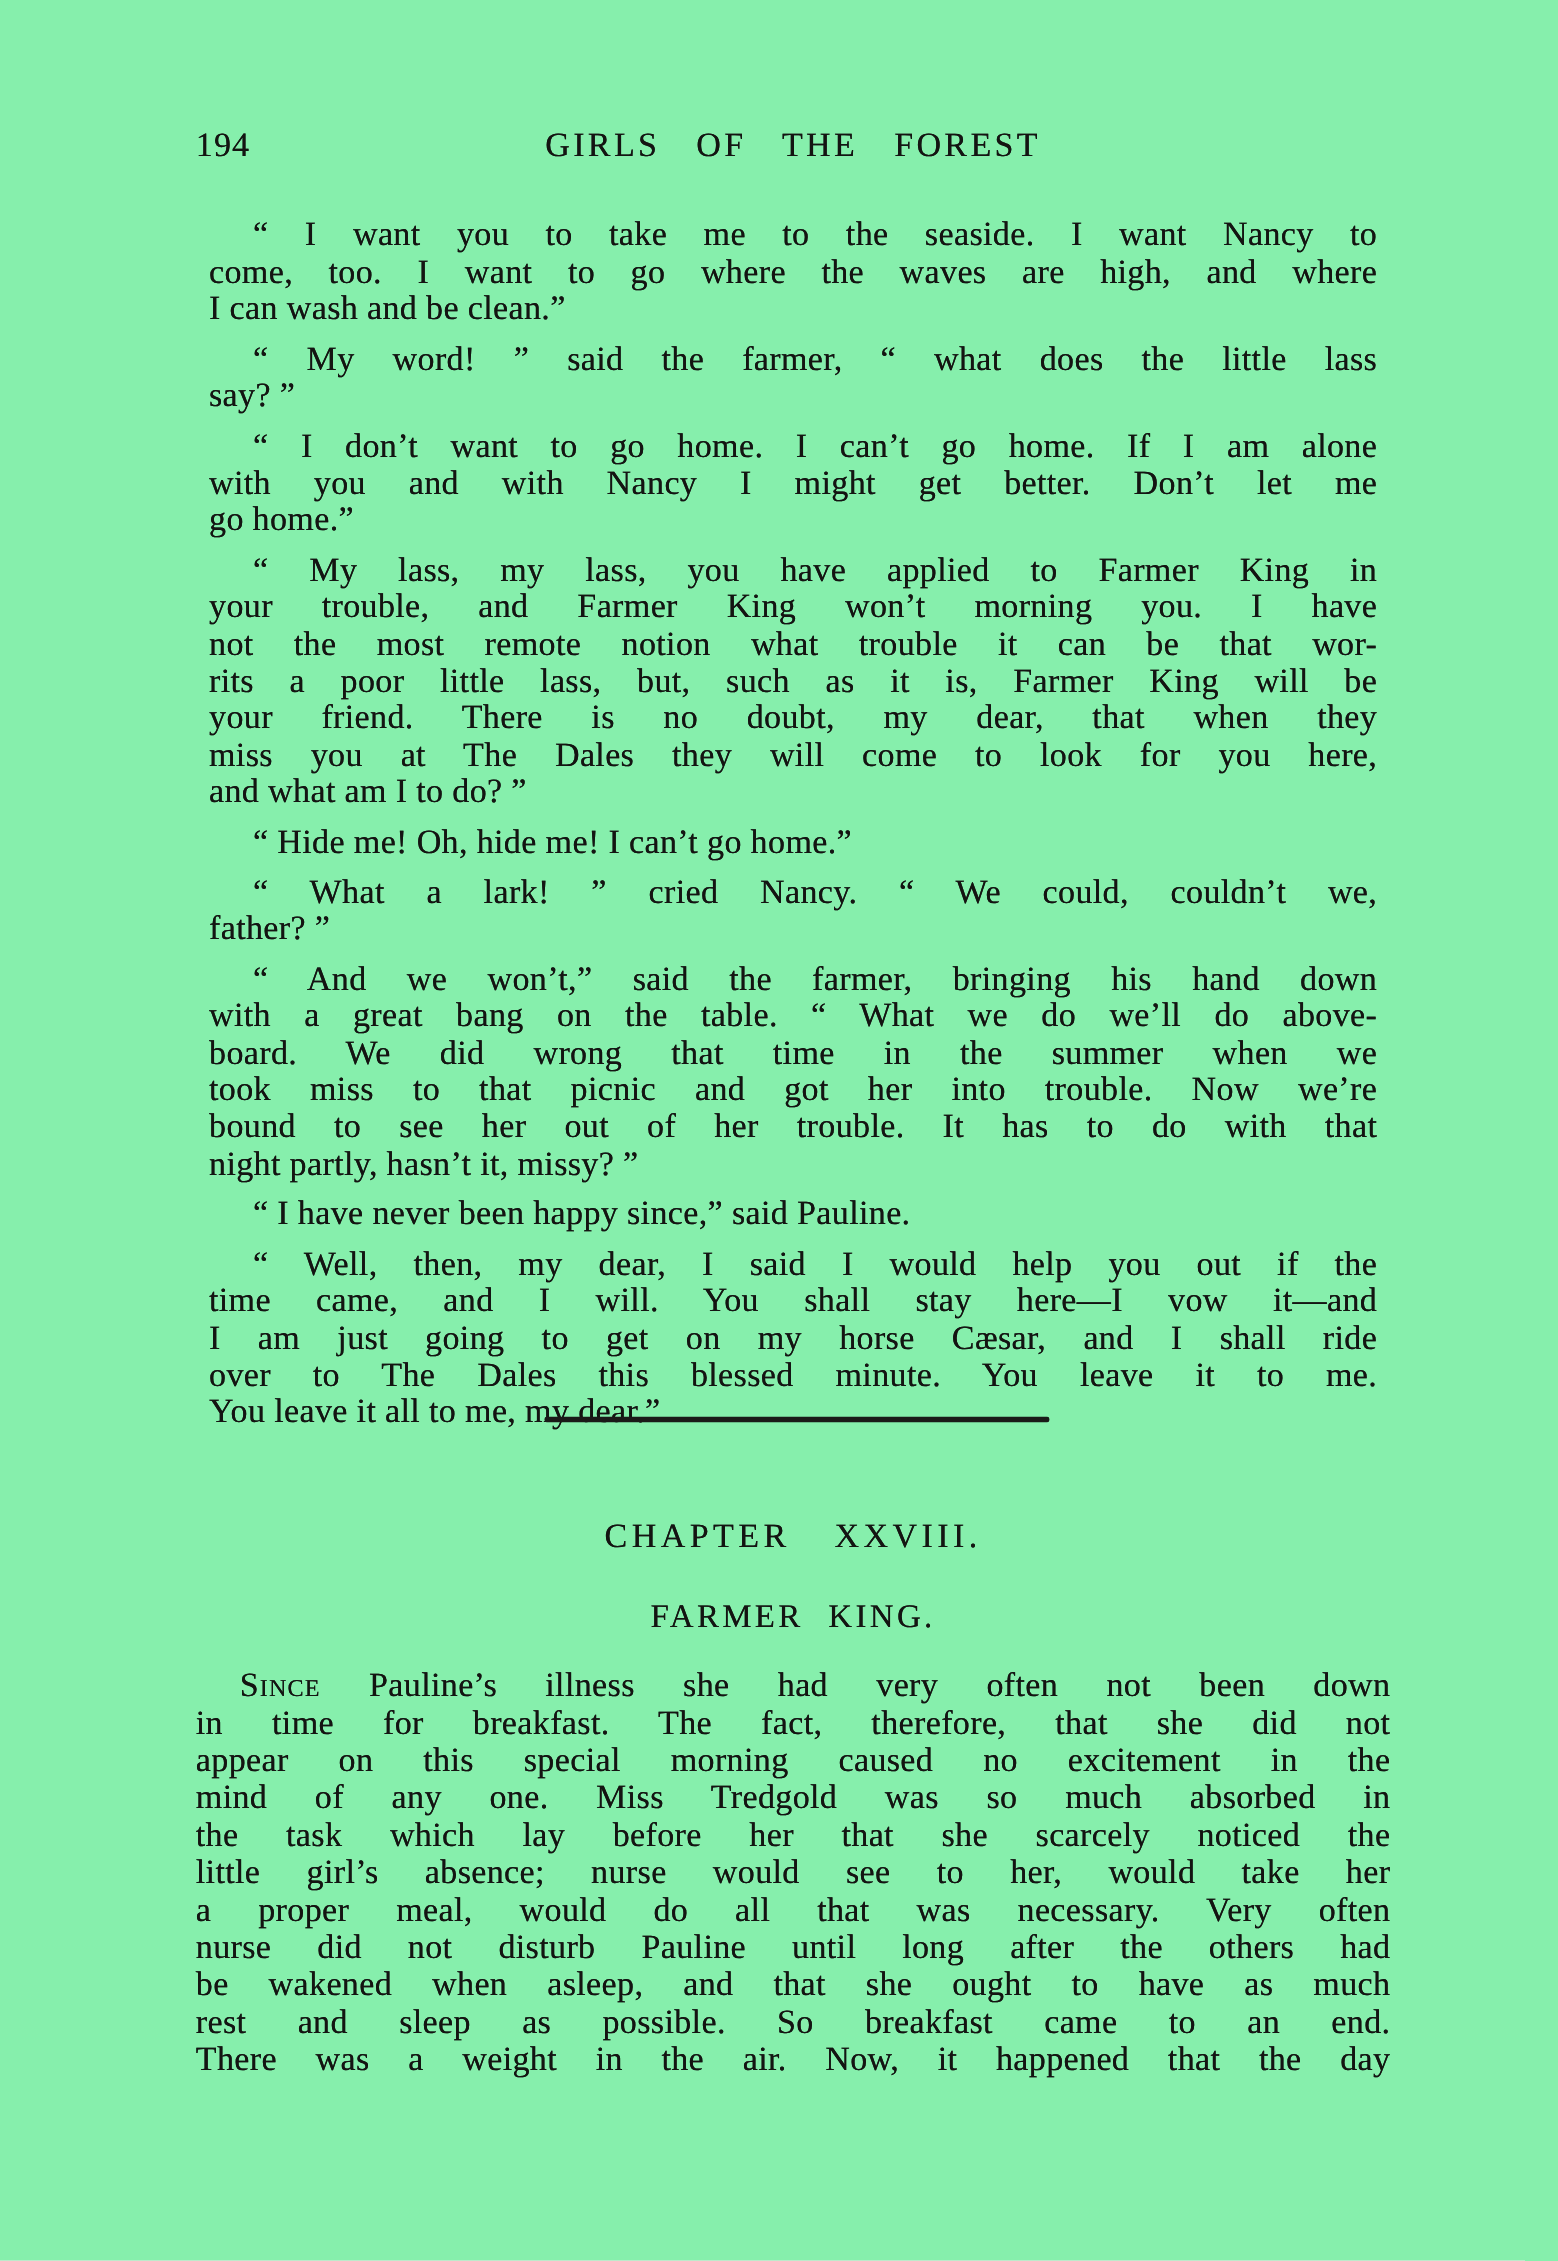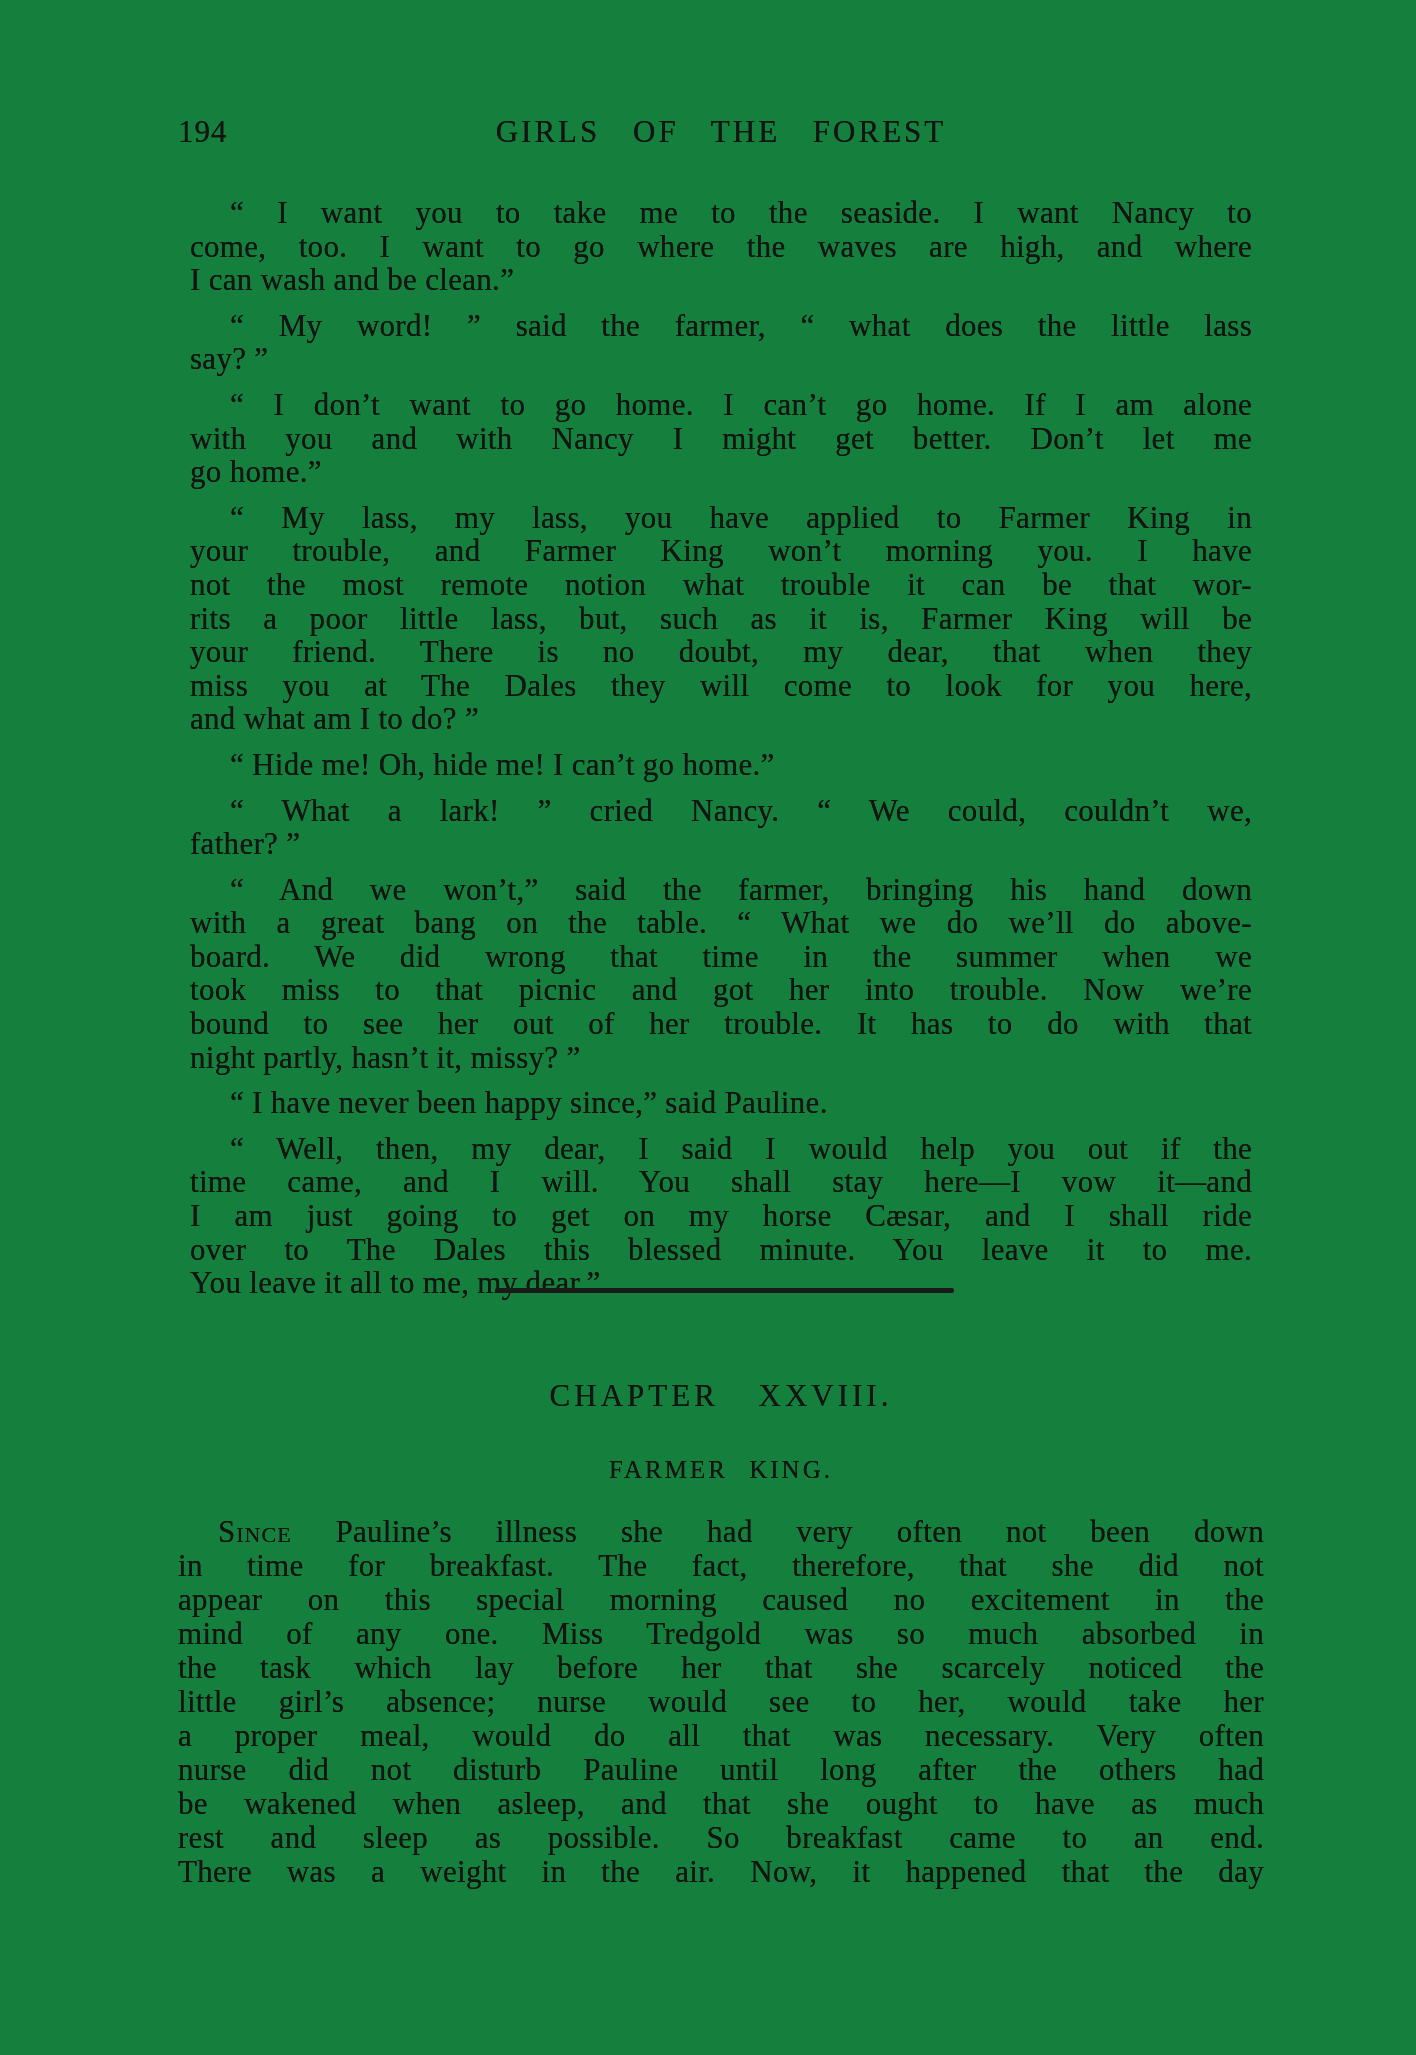--- a/index.html
+++ b/index.html
@@ -1,20 +1,20 @@
 <!DOCTYPE html>
 <html><head>
 <meta charset="utf-8">
 <style>
   html,body{margin:0;padding:0;background:#e8e8e4;}
   .page{
     position:relative;
     width:1416px;height:2055px;
     margin:0 auto;
-    background:#15803d;
+    background:#86efac;
     font-family:"Liberation Serif","DejaVu Serif",serif;
     color:#141412;
     overflow:hidden;
     text-shadow:0 0 0.5px rgba(10,10,10,0.85);
   }
   .page-number{
     position:absolute;left:178px;top:114px;
     font-size:31px;line-height:36px;letter-spacing:1px;
   }
   .running-title{
@@ -40,21 +40,21 @@
     position:absolute;left:495px;top:1288px;
     width:459px;height:5px;background:#1a1a18;border-radius:2px;
   }
   .chapter-heading{
     position:absolute;left:178px;top:1378px;width:1086px;
     text-align:center;font-size:31px;line-height:36px;
     letter-spacing:4px;word-spacing:28px;
   }
   .chapter-subheading{
     position:absolute;left:178px;top:1455px;width:1086px;
-    text-align:center;font-size:25px;line-height:30px;
+    text-align:center;font-size:30px;line-height:30px;
     letter-spacing:3px;word-spacing:12px;
   }
   .chapter-paragraph{
     position:absolute;left:178px;top:1515px;width:1086px;
     font-size:31px;letter-spacing:0.3px;
   }
   .chapter-paragraph .line{line-height:34px;}
   .smallcaps{font-variant:small-caps;letter-spacing:1px;}
   .para{margin:12px;}
 </style>

